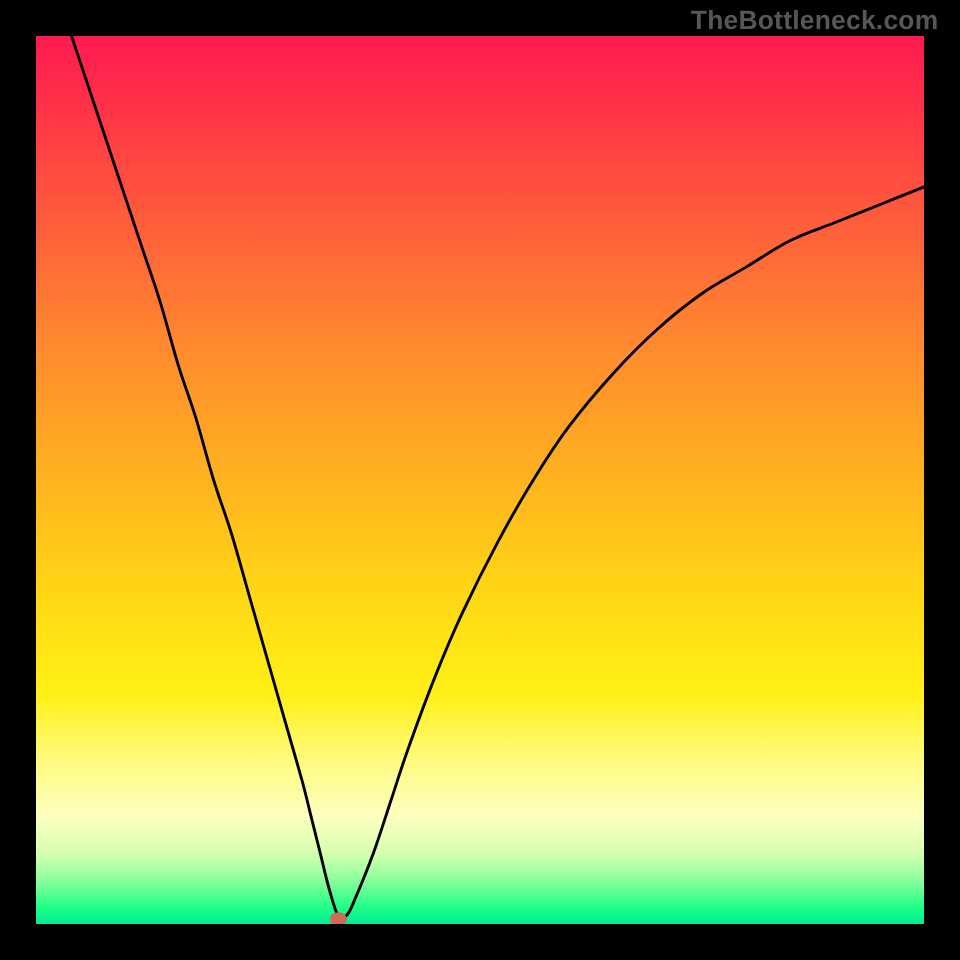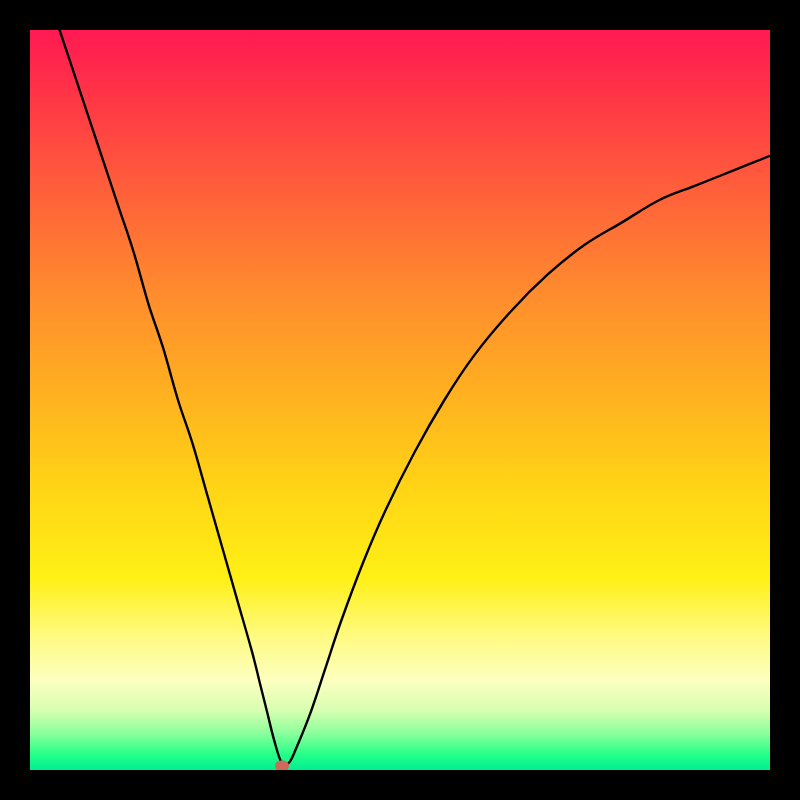--- a/index.html
+++ b/index.html
@@ -70,20 +70,21 @@
     background: #cd6a5a;
     transform: translate(-50%, -50%);
     z-index: 40;
   }
 </style>
 </head>
 <body>
 
 <div class="frame">
 
+  <div class="watermark">TheBottleneck.com</div>
 
   <div class="plot-area">
     <div class="gradient"></div>
 
     <svg class="curve" viewBox="0 0 740 740" preserveAspectRatio="none">
       <path id="curve-path" fill="none" stroke-width="2.4" stroke-linecap="round" stroke="#000000" d="M 29.6 0 C 32.264 7.992000000000016 39.071999999999996 28.4160000000001 44.4 44.40000000000009 C 49.728 60.384000000000086 53.872 72.81599999999996 59.2 88.79999999999995 C 64.528 104.78399999999995 68.672 117.21600000000004 74 133.20000000000005 C 79.328 149.18400000000005 83.472 161.61600000000004 88.8 177.60000000000002 C 94.128 193.584 98.272 204.684 103.60000000000001 222 C 108.92800000000001 239.316 113.072 256.484 118.4 273.8 C 123.72800000000001 291.11600000000004 127.87199999999999 300.88400000000007 133.2 318.20000000000005 C 138.528 335.516 142.672 352.684 148 370 C 153.328 387.316 157.472 397.084 162.8 414.4 C 168.12800000000001 431.71599999999995 172.272 447.55199999999996 177.6 466.2 C 182.928 484.848 187.072 499.35200000000003 192.4 518 C 197.728 536.648 201.872 551.1519999999999 207.20000000000002 569.8 C 212.52800000000002 588.448 218.004 606.948 222 621.6 C 225.996 636.2520000000001 226.736 640.5440000000001 229.4 651.2 C 232.06400000000002 661.856 234.136 670.144 236.8 680.8 C 239.46400000000003 691.4559999999999 241.536 701.076 244.20000000000002 710.4 C 246.86400000000003 719.7239999999999 248.93600000000004 728.604 251.60000000000002 732.6 C 254.264 736.596 256.336 735.264 259 732.6 C 261.664 729.936 262.404 727.124 266.4 717.8 C 270.39599999999996 708.4759999999999 275.87199999999996 695.452 281.2 680.8 C 286.528 666.1479999999999 290.67199999999997 652.384 296 636.4 C 301.32800000000003 620.4159999999999 304.14 610.648 310.8 592 C 317.46000000000004 573.352 325.008 552.78 333 532.8 C 340.992 512.8199999999999 345.876 500.98 355.2 481 C 364.524 461.02 374.144 441.78000000000003 384.8 421.8 C 395.456 401.82 403.744 387.31600000000003 414.40000000000003 370 C 425.05600000000004 352.68399999999997 432.012 341.58399999999995 444 325.59999999999997 C 455.988 309.616 467.68 295.852 481 281.2 C 494.32 266.548 504.68 256.188 518 244.2 C 531.32 232.212 541.68 223.92400000000004 555 214.60000000000002 C 568.32 205.276 578.68 200.392 592 192.39999999999998 C 605.32 184.40799999999996 615.68 176.85999999999993 629 170.19999999999993 C 642.32 163.53999999999994 652.68 160.72799999999998 666 155.39999999999998 C 679.32 150.07199999999997 689.68 145.92799999999988 703 140.5999999999999 C 716.32 135.27199999999993 733.34 128.46400000000003 740 125.80000000000007"></path>
     </svg>
 
     <div id="marker" class="marker" style="background: rgb(205, 106, 90); left: 251.6px; top: 736.3px;"></div>
   </div>

